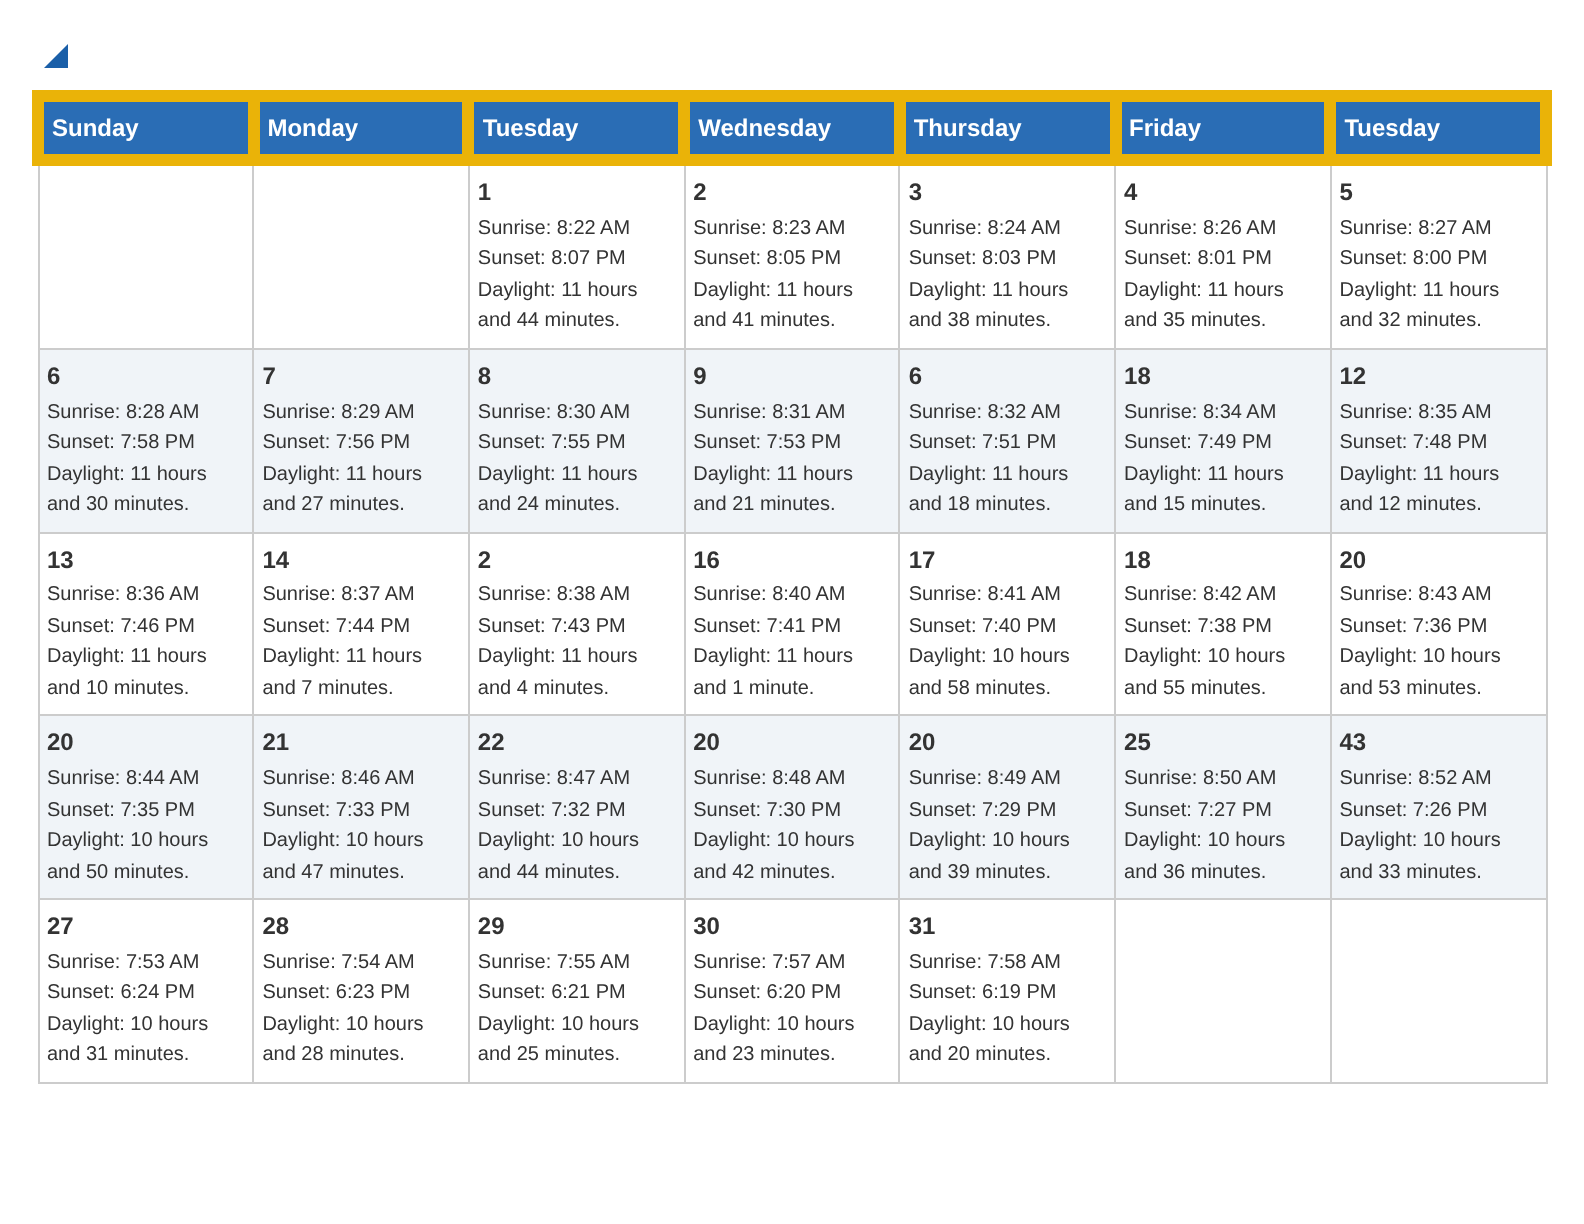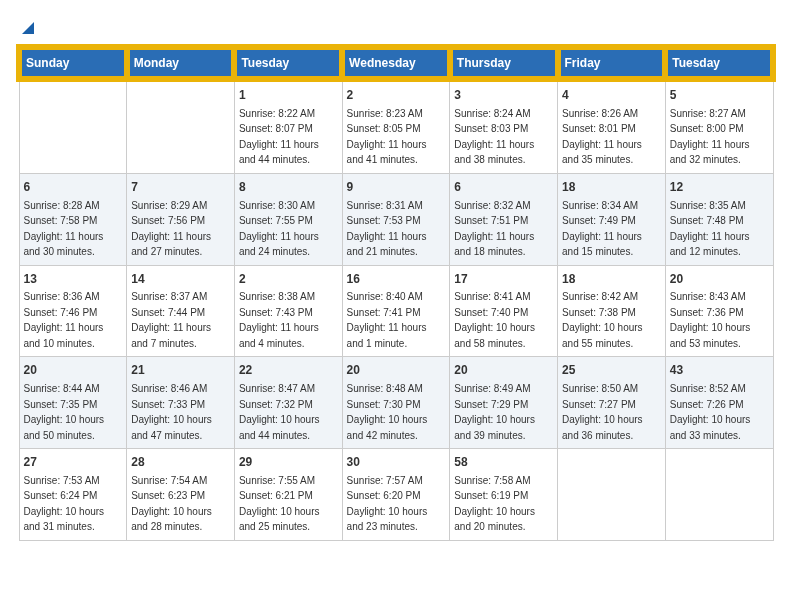--- a/index.html
+++ b/index.html
@@ -155,18 +155,18 @@
         <td><span class="day-number">20</span><span class="day-info">Sunrise: 8:48 AM<br>Sunset: 7:30 PM<br>Daylight: 10 hours and 42 minutes.</span></td>
         <td><span class="day-number">20</span><span class="day-info">Sunrise: 8:49 AM<br>Sunset: 7:29 PM<br>Daylight: 10 hours and 39 minutes.</span></td>
         <td><span class="day-number">25</span><span class="day-info">Sunrise: 8:50 AM<br>Sunset: 7:27 PM<br>Daylight: 10 hours and 36 minutes.</span></td>
         <td><span class="day-number">43</span><span class="day-info">Sunrise: 8:52 AM<br>Sunset: 7:26 PM<br>Daylight: 10 hours and 33 minutes.</span></td>
       </tr>
       <tr>
         <td><span class="day-number">27</span><span class="day-info">Sunrise: 7:53 AM<br>Sunset: 6:24 PM<br>Daylight: 10 hours and 31 minutes.</span></td>
         <td><span class="day-number">28</span><span class="day-info">Sunrise: 7:54 AM<br>Sunset: 6:23 PM<br>Daylight: 10 hours and 28 minutes.</span></td>
         <td><span class="day-number">29</span><span class="day-info">Sunrise: 7:55 AM<br>Sunset: 6:21 PM<br>Daylight: 10 hours and 25 minutes.</span></td>
         <td><span class="day-number">30</span><span class="day-info">Sunrise: 7:57 AM<br>Sunset: 6:20 PM<br>Daylight: 10 hours and 23 minutes.</span></td>
-        <td><span class="day-number">58</span><span class="day-info">Sunrise: 7:58 AM<br>Sunset: 6:19 PM<br>Daylight: 10 hours and 20 minutes.</span></td>
+        <td><span class="day-number">31</span><span class="day-info">Sunrise: 7:58 AM<br>Sunset: 6:19 PM<br>Daylight: 10 hours and 20 minutes.</span></td>
         <td></td>
         <td></td>
       </tr>
     </tbody>
 </table>
 
 </body></html>

